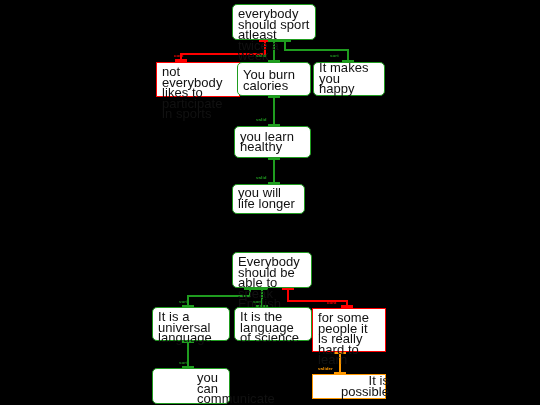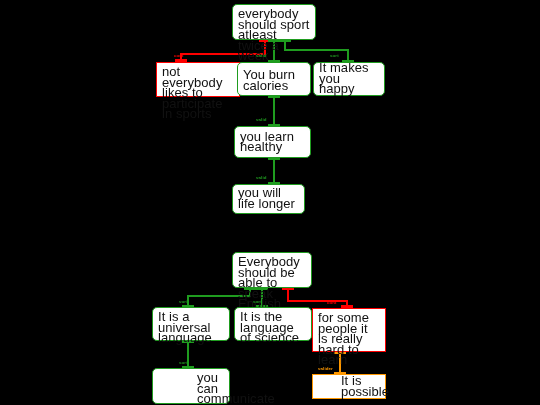--- a/index.html
+++ b/index.html
@@ -34,21 +34,21 @@
     border: 1.4px solid #1f9c1f;
     border-radius: 5px;
   }
   .node.red {
     border: 1.8px solid #ff0000;
     border-radius: 0px;
   }
   .node.orange {
     border: 1.5px solid #ff9800;
     border-radius: 0px;
-    text-align: left;
+    text-align: right;
     padding-left: 37px;
   }
   .edge-label {
     position: absolute;
     font-size: 4.4px;
     font-weight: bold;
     letter-spacing: 0.1px;
     line-height: 5px;
     white-space: nowrap;
   }

